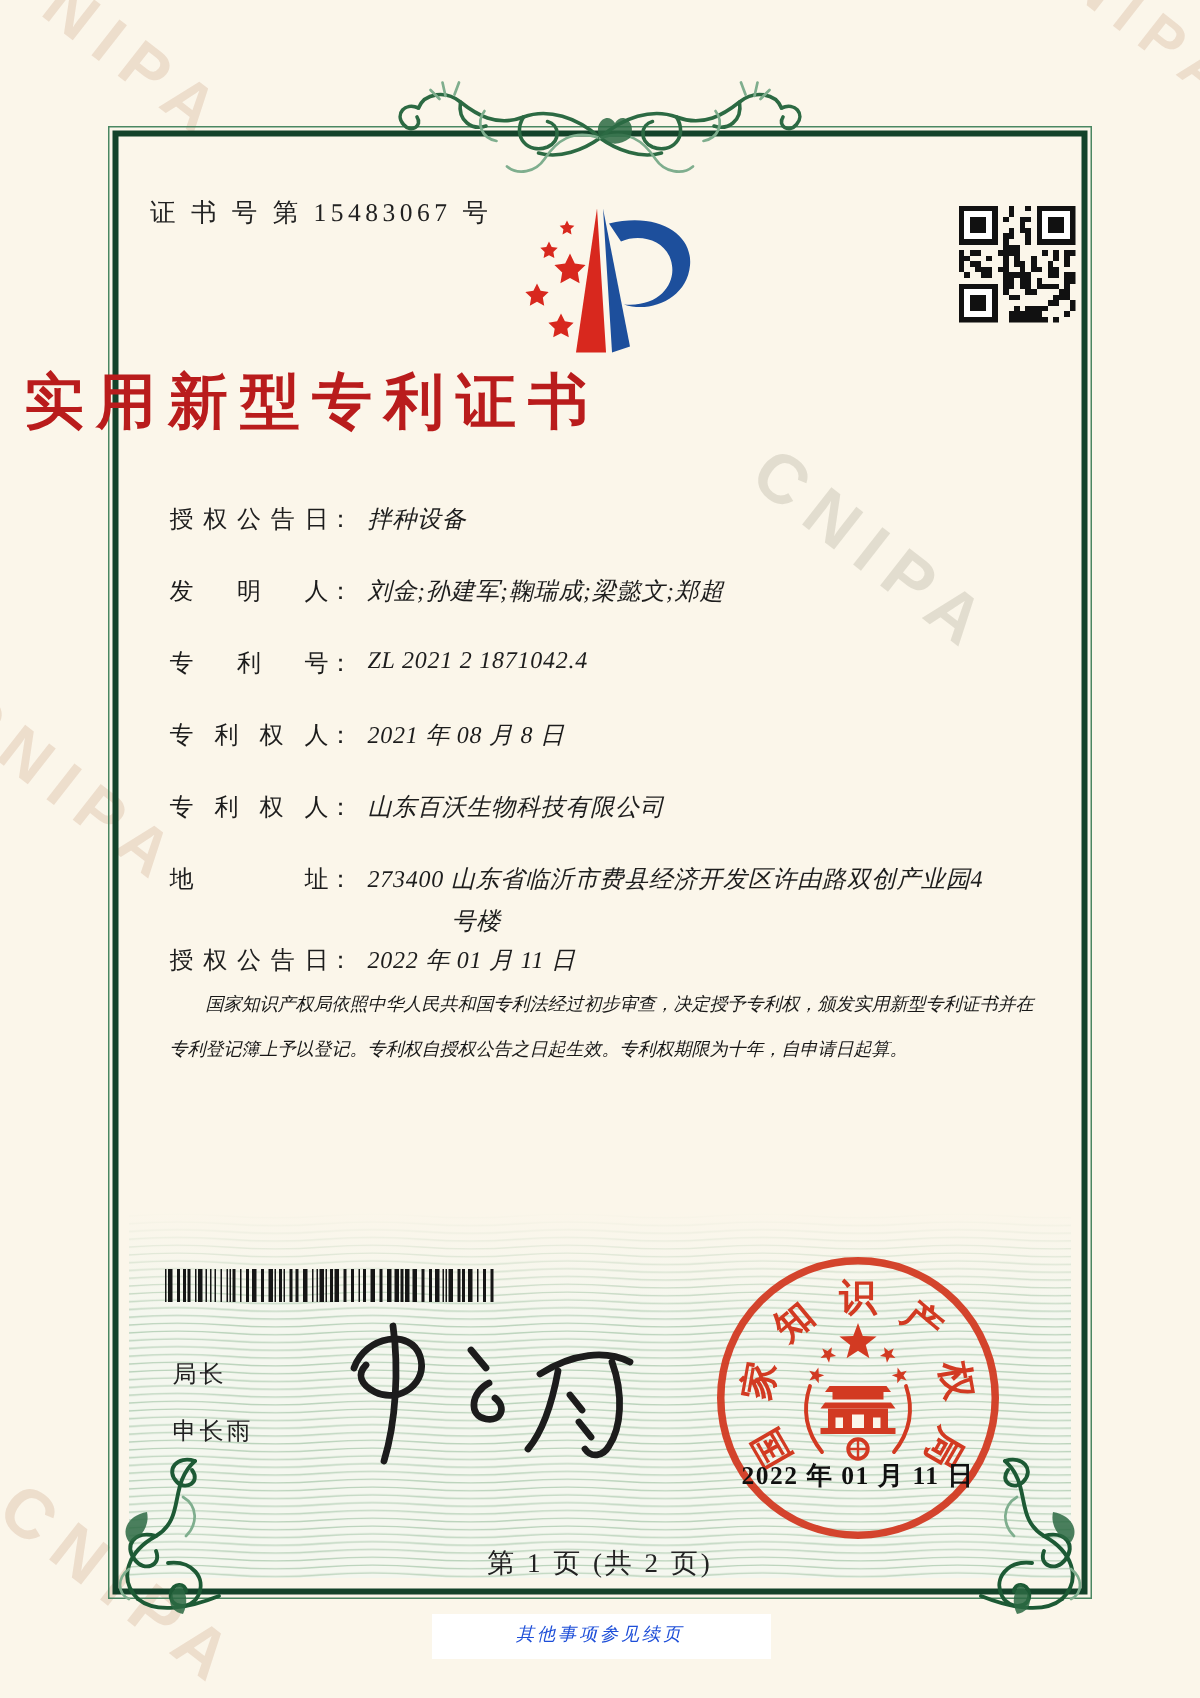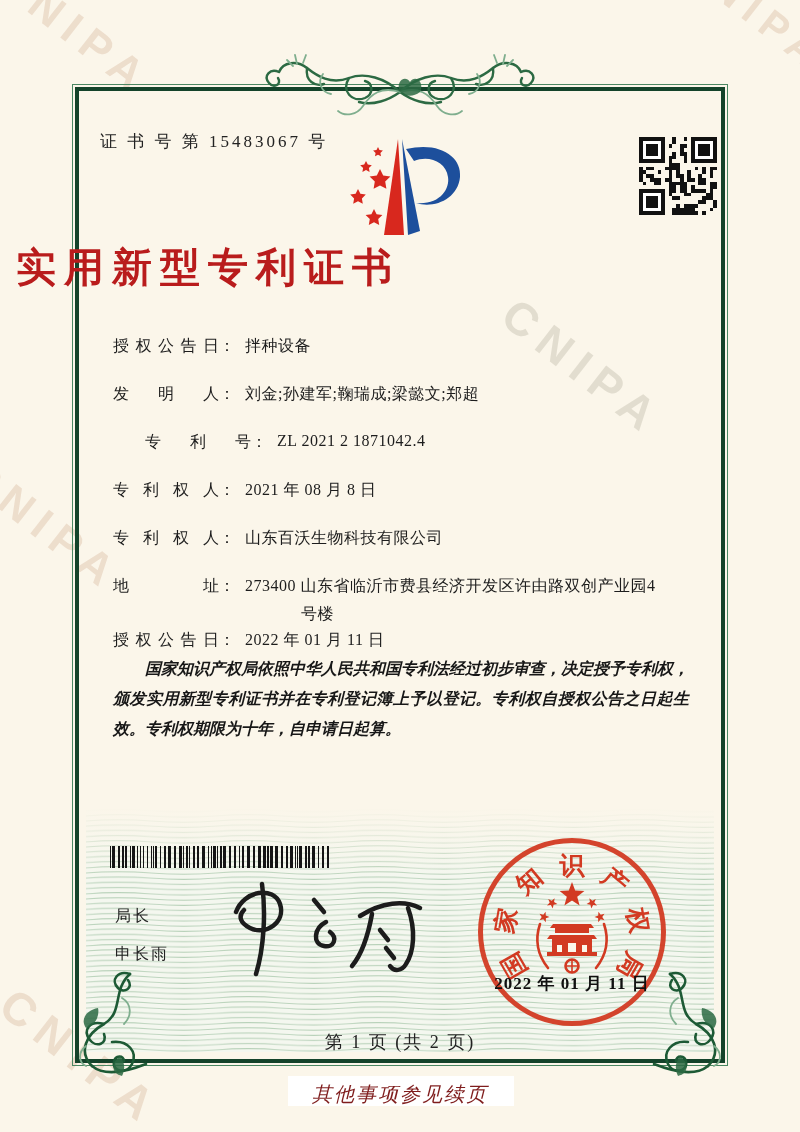--- a/index.html
+++ b/index.html
@@ -29,28 +29,28 @@
   .qr{position:absolute;left:639px;top:137px;width:78px;height:78px;}
   .title{position:absolute;left:16px;top:240px;width:100%;text-align:left;
          font-size:40px;font-weight:bold;letter-spacing:8px;color:#b91c1c;}
 
   
   .fields{position:absolute;left:113px;top:330px;width:580px;font-size:16px;color:#1d1d1d;}
   .row{position:absolute;left:0;white-space:nowrap;}
   .label{display:inline-block;width:106px;text-align:justify;text-align-last:justify;
          vertical-align:top;}
   .colon{display:inline-block;margin-right:10px;}
-  .value{display:inline-block;vertical-align:top;letter-spacing:0.5px;}
+  .value{display:inline-block;vertical-align:top;letter-spacing:0.5px;font-style:italic;}
   .addr-line2{display:block;margin-left:56px;margin-top:7px;}
   .pair2{position:absolute;left:295px;top:0;white-space:nowrap;}
   .label2{margin-right:2px;}
 
   
-  .body-text{position:absolute;left:113px;top:654px;width:576px;font-size:16px;
-             font-style:italic;line-height:30px;text-align:justify;color:#171717;font-weight:bold;}
+  .body-text{position:absolute;left:113px;top:654px;width:576px;font-size:12px;
+             font-style:italic;line-height:30px;text-align:justify;color:#171717;}
   .body-text p{margin:0;text-indent:2em;}
 
   .barcode{position:absolute;left:110px;top:846px;}
 
   .signer{position:absolute;left:115px;top:906px;font-size:16px;
           font-family:"Liberation Sans","DejaVu Sans",sans-serif;color:#222;}
   .signer div{margin-bottom:17px;letter-spacing:2px;}
   .sig{position:absolute;left:222px;top:878px;}
 
   
@@ -60,22 +60,22 @@
   .seal-char{position:absolute;left:50%;top:50%;font-size:25px;font-weight:bold;
              color:#d23a22;font-family:"Liberation Serif","DejaVu Serif",serif;}
   .emblem{position:absolute;left:44px;top:40px;}
   .seal-date{position:absolute;left:470px;top:972px;width:204px;text-align:center;
              font-size:17px;font-weight:bold;letter-spacing:1px;color:#101010;z-index:5;}
 
   .page-num{position:absolute;left:0;top:1030px;width:100%;text-align:center;
             font-size:18px;letter-spacing:2px;color:#222;}
   .note-strip{position:absolute;left:288px;top:1076px;width:226px;height:30px;
               background:#ffffff;}
-  .note{position:absolute;left:0;top:1081px;width:100%;text-align:center;font-size:20px;
-        font-style:italic;letter-spacing:2px;color:#7f1d1d;}
+  .note{position:absolute;left:0;top:1081px;width:100%;text-align:center;font-size:12px;
+        font-style:italic;letter-spacing:2px;color:#1d4ed8;}
 </style>
 </head>
 <body>
 
 <div class="page">
 
   <div class="wm wm-tan" style="left:-18px;top:4px;font-size:44px;">CNIPA</div>
   <div class="wm wm-tan" style="left:668px;top:-12px;font-size:40px;">CNIPA</div>
   <div class="wm wm-grey" style="left:488px;top:340px;font-size:46px;">CNIPA</div>
   <div class="wm wm-tan" style="left:-48px;top:500px;font-size:44px;">CNIPA</div>
@@ -309,21 +309,21 @@
 
   <div class="title">实用新型专利证书</div>
 
   <div class="fields">
     <div class="row" style="top:6px;">
       <span class="label">授权公告日</span><span class="colon">：</span><span class="value">拌种设备</span>
     </div>
     <div class="row" style="top:54px;">
       <span class="label">发明人</span><span class="colon">：</span><span class="value">刘金;孙建军;鞠瑞成;梁懿文;郑超</span>
     </div>
-    <div class="row" style="top:102px;margin-left:32px;">
+    <div class="row" style="top:102px;">
       <span class="label">专利号</span><span class="colon">：</span><span class="value">ZL 2021 2 1871042.4</span>
     </div>
     <div class="row" style="top:150px;">
       <span class="label">专利权人</span><span class="colon">：</span><span class="value">2021 年 08 月 8 日</span>
     </div>
     <div class="row" style="top:198px;">
       <span class="label">专利权人</span><span class="colon">：</span><span class="value">山东百沃生物科技有限公司</span>
     </div>
     <div class="row" style="top:246px;">
       <span class="label">地址</span><span class="colon">：</span><span class="value"><span>273400 山东省临沂市费县经济开发区许由路双创产业园4</span><span class="addr-line2">号楼</span></span>

